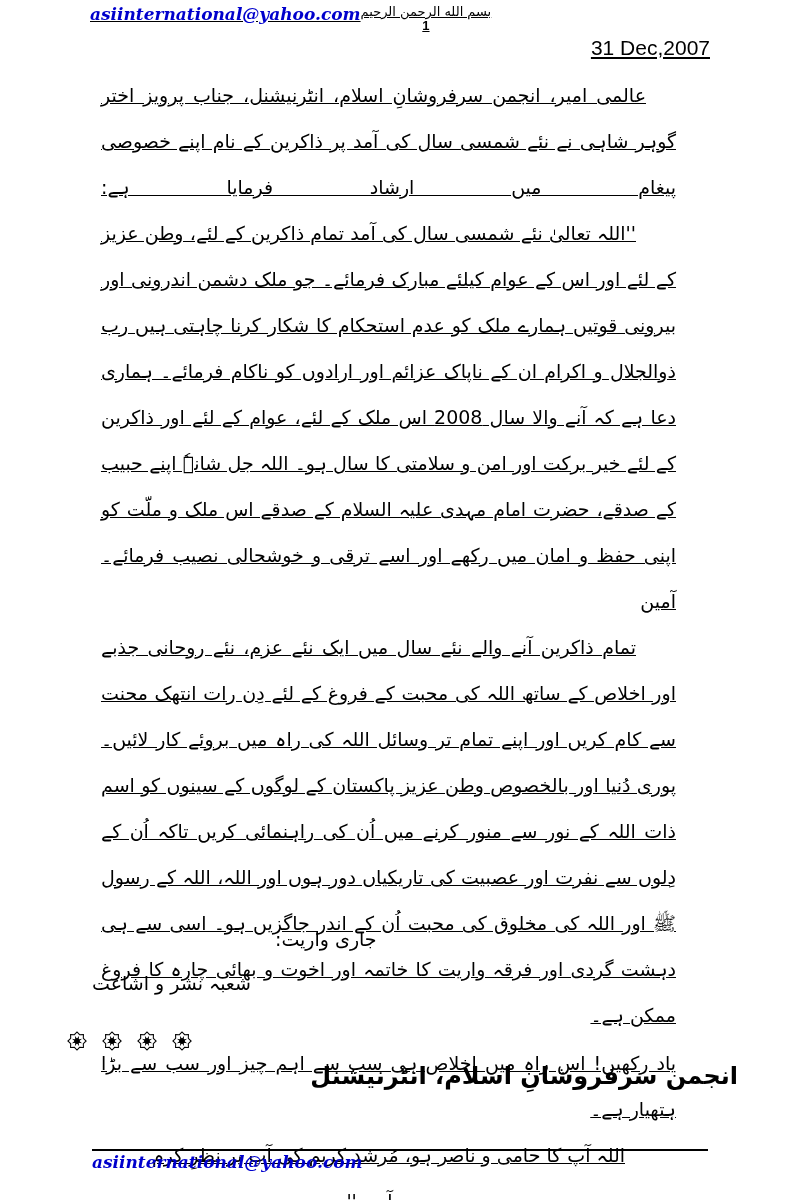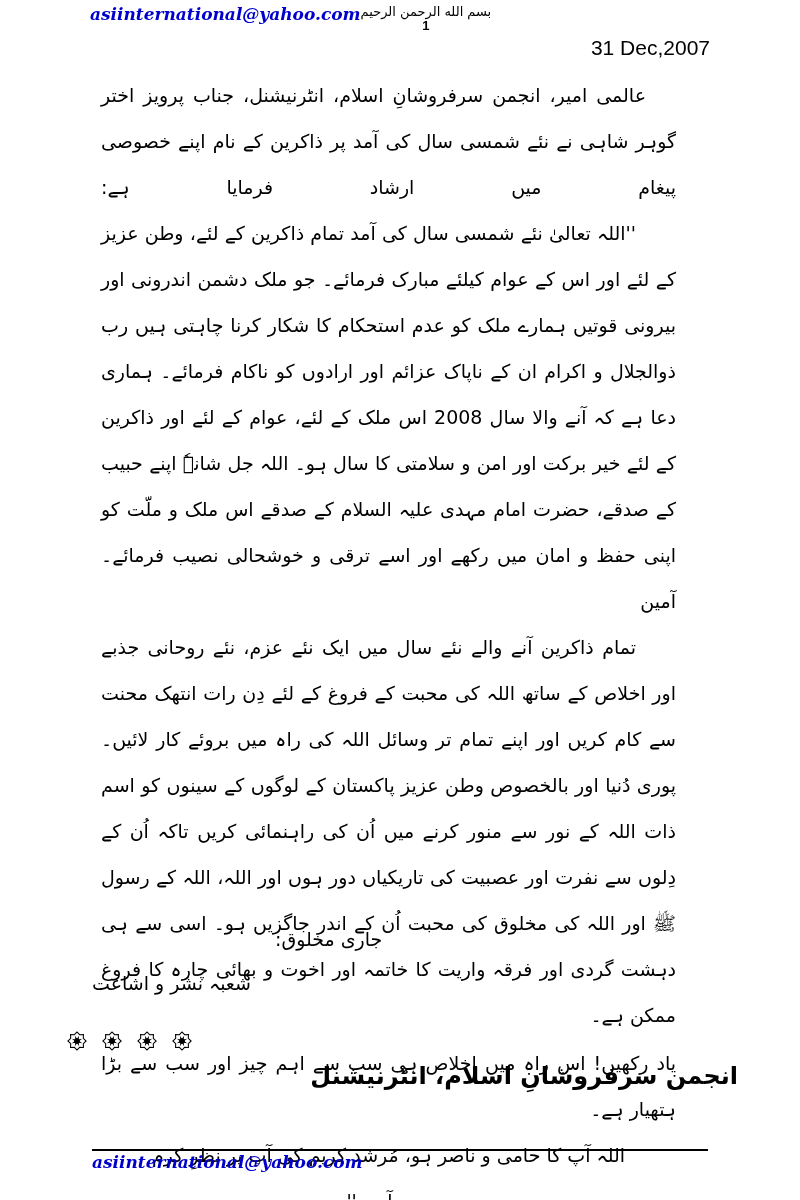--- a/index.html
+++ b/index.html
@@ -6,20 +6,21 @@
   html, body { background: #ffffff; }
   .page {
     position: relative;
     width: 676px;
     height: 1200px;
     margin: 0 auto;
     background: #ffffff;
     font-family: "DejaVu Sans", sans-serif;
     color: #000000;
     overflow: hidden;
+    text-decoration: underline;
   }
 
   
   .header {
     display: grid;
     grid-template-columns: 1fr auto 1fr;
     align-items: start;
     padding: 4px 28px 0 28px;
   }
   .header-email {
@@ -151,21 +152,21 @@
 
 
   <div class="content" lang="ur">
     <p class="para-intro">عالمی امیر، انجمن سرفروشانِ اسلام، انٹرنیشنل، جناب پرویز اختر گوہر شاہی نے نئے شمسی سال کی آمد پر ذاکرین کے نام اپنے خصوصی پیغام میں ارشاد فرمایا ہے:</p>
     <p class="para-quote">''اللہ تعالیٰ نئے شمسی سال کی آمد تمام ذاکرین کے لئے، وطن عزیز کے لئے اور اس کے عوام کیلئے مبارک فرمائے۔ جو ملک دشمن اندرونی اور بیرونی قوتیں ہمارے ملک کو عدم استحکام کا شکار کرنا چاہتی ہیں رب ذوالجلال و اکرام ان کے ناپاک عزائم اور ارادوں کو ناکام فرمائے۔ ہماری دعا ہے کہ آنے والا سال 2008 اس ملک کے لئے، عوام کے لئے اور ذاکرین کے لئے خیر برکت اور امن و سلامتی کا سال ہو۔ اللہ جل شانہٗ اپنے حبیب کے صدقے، حضرت امام مہدی علیہ السلام کے صدقے اس ملک و ملّت کو اپنی حفظ و امان میں رکھے اور اسے ترقی و خوشحالی نصیب فرمائے۔ آمین</p>
     <p class="para-quote">تمام ذاکرین آنے والے نئے سال میں ایک نئے عزم، نئے روحانی جذبے اور اخلاص کے ساتھ اللہ کی محبت کے فروغ کے لئے دِن رات انتھک محنت سے کام کریں اور اپنے تمام تر وسائل اللہ کی راہ میں بروئے کار لائیں۔ پوری دُنیا اور بالخصوص وطن عزیز پاکستان کے لوگوں کے سینوں کو اسم ذات اللہ کے نور سے منور کرنے میں اُن کی راہنمائی کریں تاکہ اُن کے دِلوں سے نفرت اور عصبیت کی تاریکیاں دور ہوں اور اللہ، اللہ کے رسول ﷺ اور اللہ کی مخلوق کی محبت اُن کے اندر جاگزیں ہو۔ اسی سے ہی دہشت گردی اور فرقہ واریت کا خاتمہ اور اخوت و بھائی چارہ کا فروغ ممکن ہے۔</p>
     <p class="para-reminder">یاد رکھیں! اس راہ میں اخلاص ہی سب سے اہم چیز اور سب سے بڑا ہتھیار ہے۔</p>
     <p class="para-closing">اللہ آپ کا حامی و ناصر ہو، مُرشد کریم کی آپ پر نظرِ کرم ہو۔ آمین''</p>
   </div>
 
-  <div class="issued-by" lang="ur">جاری مخلوق:</div>
+  <div class="issued-by" lang="ur">جاری واریت:</div>
   <div class="department" lang="ur">شعبہ نشر و اشاعت</div>
 
   <div class="org-block">
     <div class="ornaments">
       <svg width="26" height="26" viewBox="0 0 40 40">
           <polygon points="34,20 29.7,24 29.9,29.9 24,29.7 20,34 16,29.7 10.1,29.9 10.3,24 6,20 10.3,16 10.1,10.1 16,10.3 20,6 24,10.3 29.9,10.1 29.7,16" fill="#ffffff" stroke="#000000" stroke-width="1.6"></polygon>
           <polygon points="23.5,20 27.9,23.3 22.5,22.5 23.3,27.9 20,23.5 16.7,27.9 17.5,22.5 12.1,23.3 16.5,20 12.1,16.7 17.5,17.5 16.7,12.1 20,16.5 23.3,12.1 22.5,17.5 27.9,16.7" fill="#000000"></polygon>
           <circle cx="20" cy="20" r="4.2" fill="#000000"></circle>
         </svg>
       <svg width="26" height="26" viewBox="0 0 40 40">

